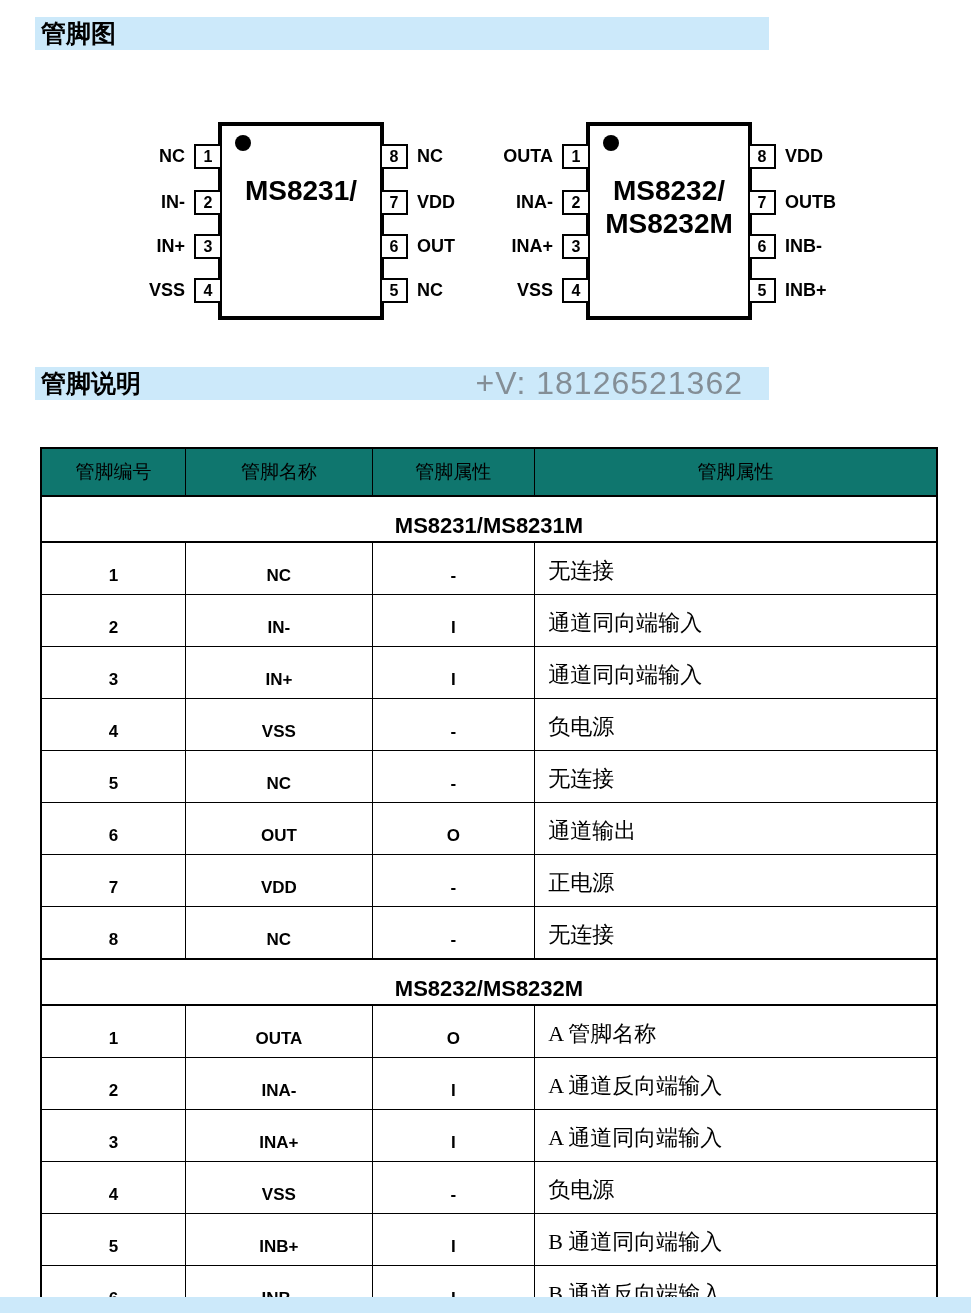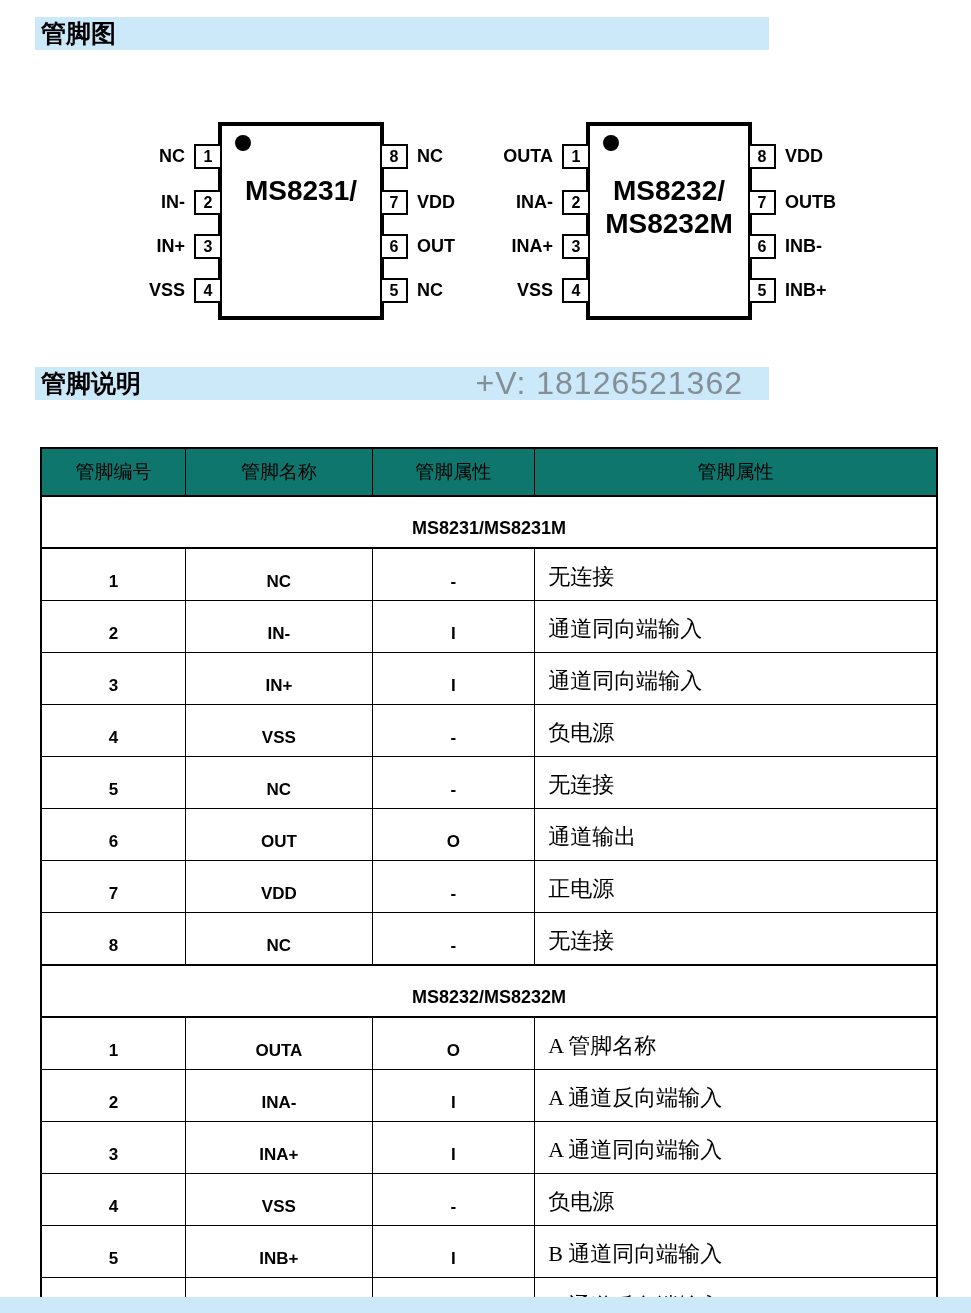--- a/index.html
+++ b/index.html
@@ -75,23 +75,23 @@
   .pin-table td{
     border:1px solid #000;
     height:43px;vertical-align:bottom;padding:0 0 8px 0;
     font-size:17px;font-weight:600;text-align:center;
   }
   .pin-table td.desc{
     text-align:left;padding-left:13px;font-weight:normal;font-size:22px;
     font-family:"Liberation Serif","DejaVu Serif",serif;
   }
   .pin-table tr.group-row td{
-    height:42px;text-align:center;font-size:18px;font-weight:bold;
+    height:42px;text-align:center;font-size:22px;font-weight:bold;
     border-top:2px solid #000;border-bottom:2px solid #000;
-    padding-bottom:8px;background:#fff;
+    padding-bottom:2px;background:#fff;
     font-family:"Liberation Sans","DejaVu Sans",sans-serif;
   }
   
   .bottom-strip{
     position:absolute;left:0;top:1297px;width:971px;height:16px;
     background:#cce9fa;
   }
 </style>
 </head>
 <body>

